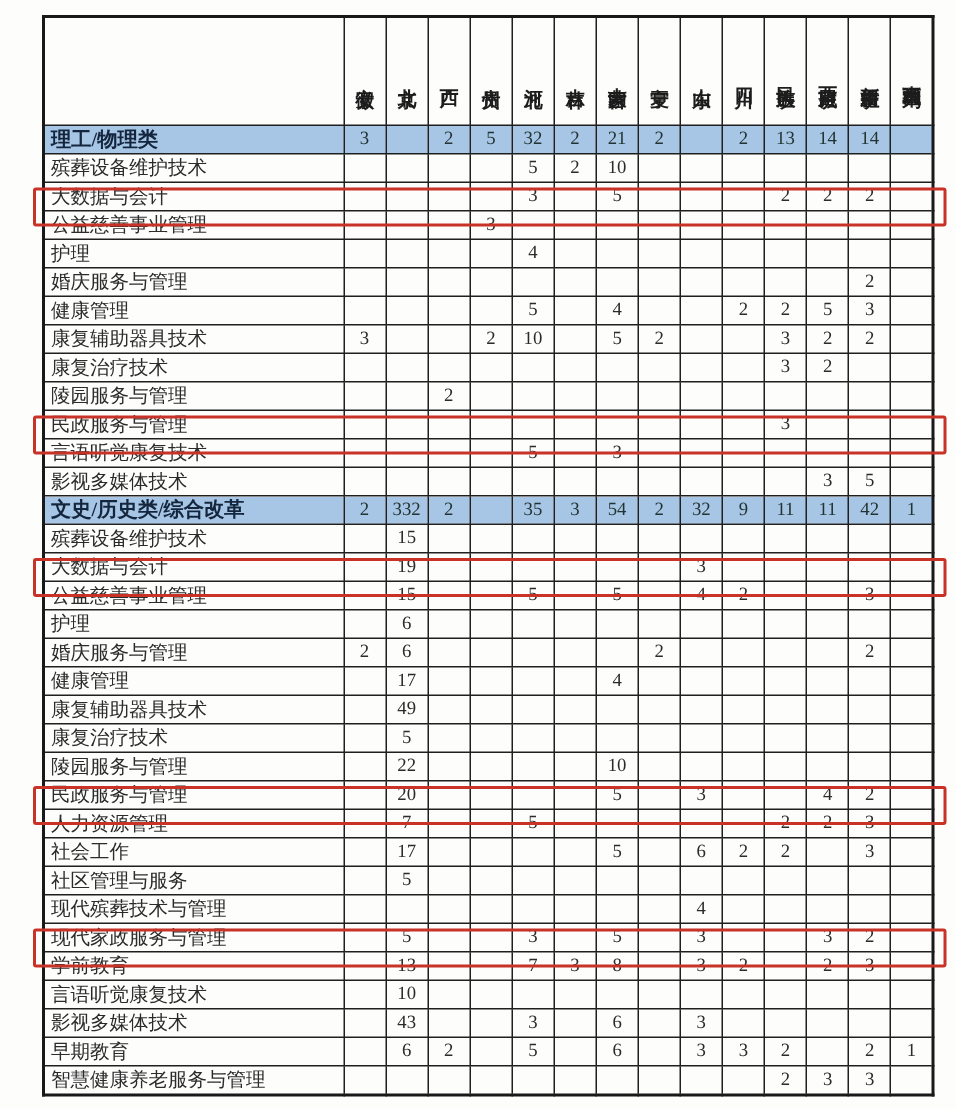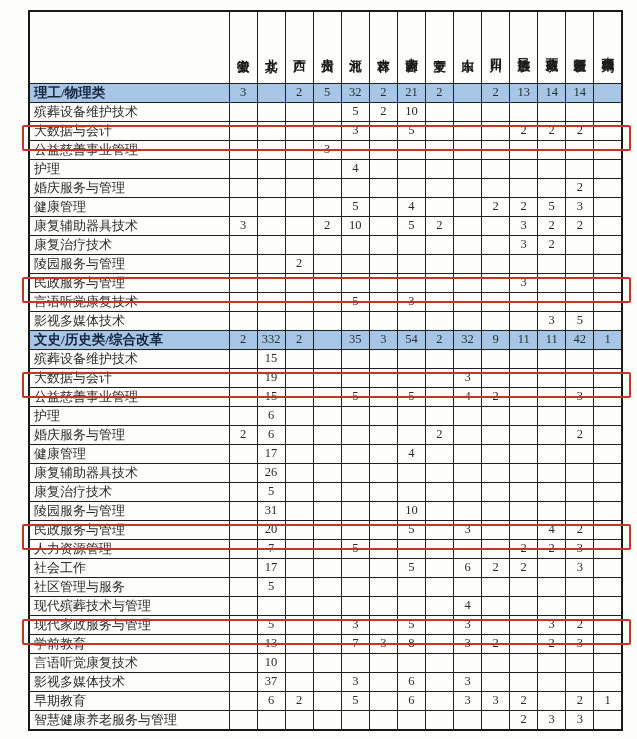--- a/index.html
+++ b/index.html
@@ -441,21 +441,21 @@
           <td class="val-cell"></td>
           <td class="val-cell"></td>
           <td class="val-cell"></td>
           <td class="val-cell"></td>
           <td class="val-cell"></td>
           <td class="val-cell"></td>
         </tr>
         <tr class="program-row">
           <td class="name-cell">康复辅助器具技术</td>
           <td class="val-cell"></td>
-          <td class="val-cell">26</td>
+          <td class="val-cell">49</td>
           <td class="val-cell"></td>
           <td class="val-cell"></td>
           <td class="val-cell"></td>
           <td class="val-cell"></td>
           <td class="val-cell"></td>
           <td class="val-cell"></td>
           <td class="val-cell"></td>
           <td class="val-cell"></td>
           <td class="val-cell"></td>
           <td class="val-cell"></td>
@@ -475,21 +475,21 @@
           <td class="val-cell"></td>
           <td class="val-cell"></td>
           <td class="val-cell"></td>
           <td class="val-cell"></td>
           <td class="val-cell"></td>
           <td class="val-cell"></td>
         </tr>
         <tr class="program-row">
           <td class="name-cell">陵园服务与管理</td>
           <td class="val-cell"></td>
-          <td class="val-cell">31</td>
+          <td class="val-cell">22</td>
           <td class="val-cell"></td>
           <td class="val-cell"></td>
           <td class="val-cell"></td>
           <td class="val-cell"></td>
           <td class="val-cell">10</td>
           <td class="val-cell"></td>
           <td class="val-cell"></td>
           <td class="val-cell"></td>
           <td class="val-cell"></td>
           <td class="val-cell"></td>
@@ -628,21 +628,21 @@
           <td class="val-cell"></td>
           <td class="val-cell"></td>
           <td class="val-cell"></td>
           <td class="val-cell"></td>
           <td class="val-cell"></td>
           <td class="val-cell"></td>
         </tr>
         <tr class="program-row">
           <td class="name-cell">影视多媒体技术</td>
           <td class="val-cell"></td>
-          <td class="val-cell">37</td>
+          <td class="val-cell">43</td>
           <td class="val-cell"></td>
           <td class="val-cell"></td>
           <td class="val-cell">3</td>
           <td class="val-cell"></td>
           <td class="val-cell">6</td>
           <td class="val-cell"></td>
           <td class="val-cell">3</td>
           <td class="val-cell"></td>
           <td class="val-cell"></td>
           <td class="val-cell"></td>

